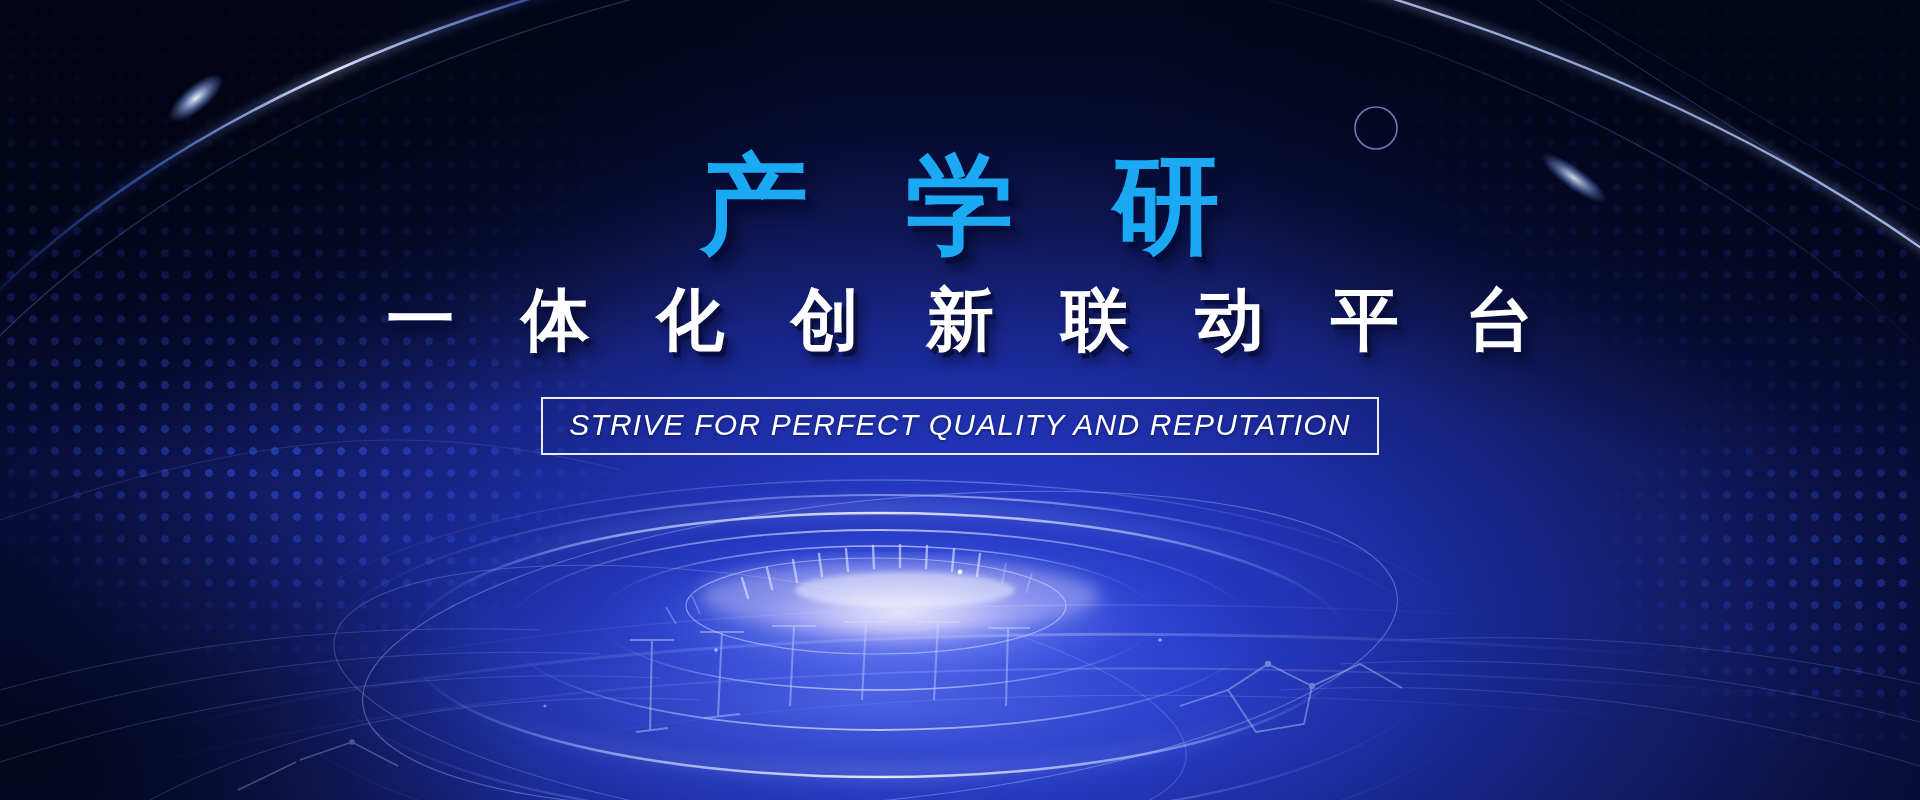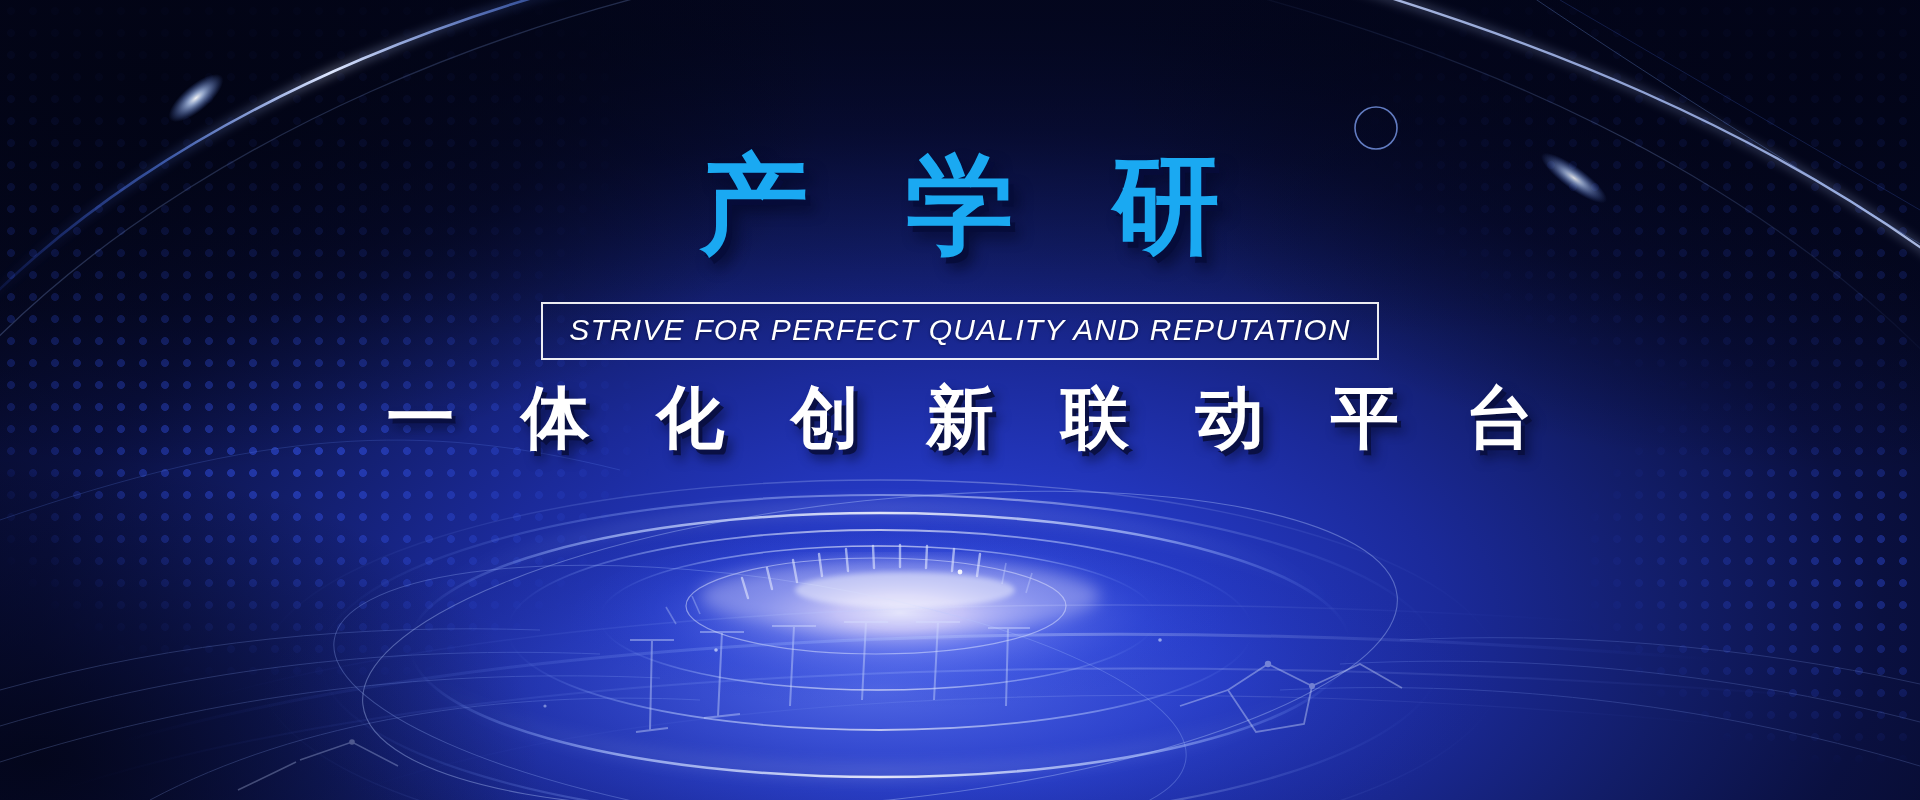--- a/index.html
+++ b/index.html
@@ -277,19 +277,19 @@
 
       <circle cx="960" cy="572" r="2.4" fill="#ffffff" opacity=".9"></circle>
       <circle cx="716" cy="650" r="1.8" fill="#dbe6ff" opacity=".7"></circle>
       <circle cx="1160" cy="640" r="1.8" fill="#dbe6ff" opacity=".6"></circle>
       <circle cx="545" cy="706" r="1.6" fill="#cfdcff" opacity=".5"></circle>
     </g>
   </svg>
 
   <div id="content">
     <div id="title-main">产 学 研</div>
+    <div id="title-sub">一 体 化 创 新 联 动 平 台</div>
     <div id="subtitle-box">
       <div id="subtitle-text">STRIVE FOR PERFECT QUALITY AND REPUTATION</div>
     </div>
-    <div id="title-sub">一 体 化 创 新 联 动 平 台</div>
   </div>
 
 </div>
 
 </body></html>

